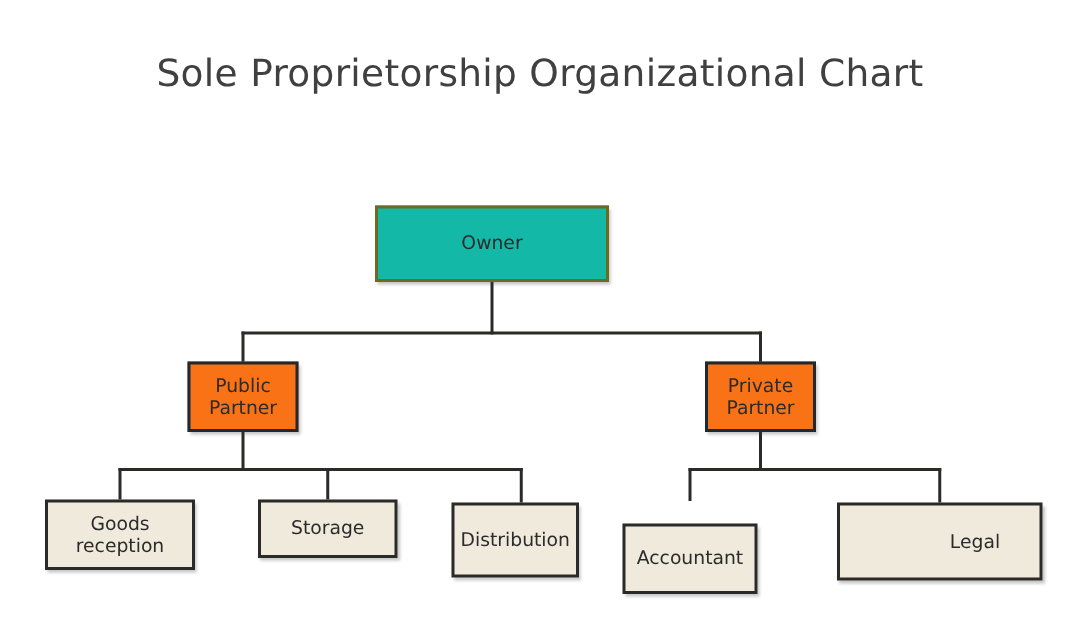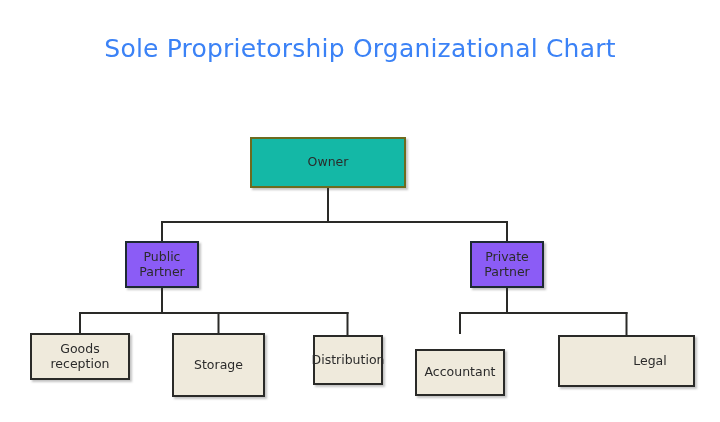--- a/index.html
+++ b/index.html
@@ -20,21 +20,21 @@
     background: #ffffff;
   }
   #chart-title {
     position: absolute;
     left: 0;
     top: 34px;
     width: 720px;
     text-align: center;
     font-size: 25px;
     font-weight: 400;
-    color: #3b82f6;
+    color: #404040;
     letter-spacing: 0.2px;
     white-space: nowrap;
   }
   #connector-layer {
     position: absolute;
     left: 0;
     top: 0;
     width: 720px;
     height: 422px;
     pointer-events: none;
@@ -52,21 +52,21 @@
     z-index: 2;
     box-shadow: 1.5px 2px 2px rgba(60,60,60,0.30);
   }
   .node-owner {
     background: #14b8a6;
     border-color: #6d6b1f;
     border-width: 2px;
     font-size: 12.5px;
   }
   .node-partner {
-    background: #8b5cf6;
+    background: #f97316;
     border-color: #1d2a33;
     border-width: 2px;
     font-size: 12.5px;
   }
   .node-leaf {
     background: #efeadc;
     border-color: #2a2a28;
     border-width: 2px;
     font-size: 12.5px;
   }
@@ -100,24 +100,24 @@
       </div>
       <div class="node node-partner" style="left: 125px; top: 241px; width: 74px; height: 47px;">
         <div><span>Public</span><br><span>Partner</span></div>
       </div>
       <div class="node node-partner" style="left: 470px; top: 241px; width: 74px; height: 47px;">
         <div><span>Private</span><br><span>Partner</span></div>
       </div>
       <div class="node node-leaf" style="left: 30px; top: 333px; width: 100px; height: 47px;">
         <div><span>Goods</span><br><span>reception</span></div>
       </div>
-      <div class="node node-leaf" style="left: 172px; top: 333px; width: 93px; height: 64px;">
+      <div class="node node-leaf" style="left: 172px; top: 333px; width: 93px; height: 39px;">
         <div><span>Storage</span></div>
       </div>
-      <div class="node node-leaf" style="left: 301px; top: 335px; width: 70px; height: 50px; margin-left: 12px;">
+      <div class="node node-leaf" style="left: 301px; top: 335px; width: 85px; height: 50px;">
         <div><span>Distribution</span></div>
       </div>
       <div class="node node-leaf" style="left: 415px; top: 333px; width: 90px; height: 47px; margin-top: 16px;">
         <div><span>Accountant</span></div>
       </div>
       <div class="node node-leaf" style="left: 558px; top: 335px; width: 137px; height: 52px; padding-left: 47px;">
         <div><span>Legal</span><br></div>
       </div>
     </div>
 

